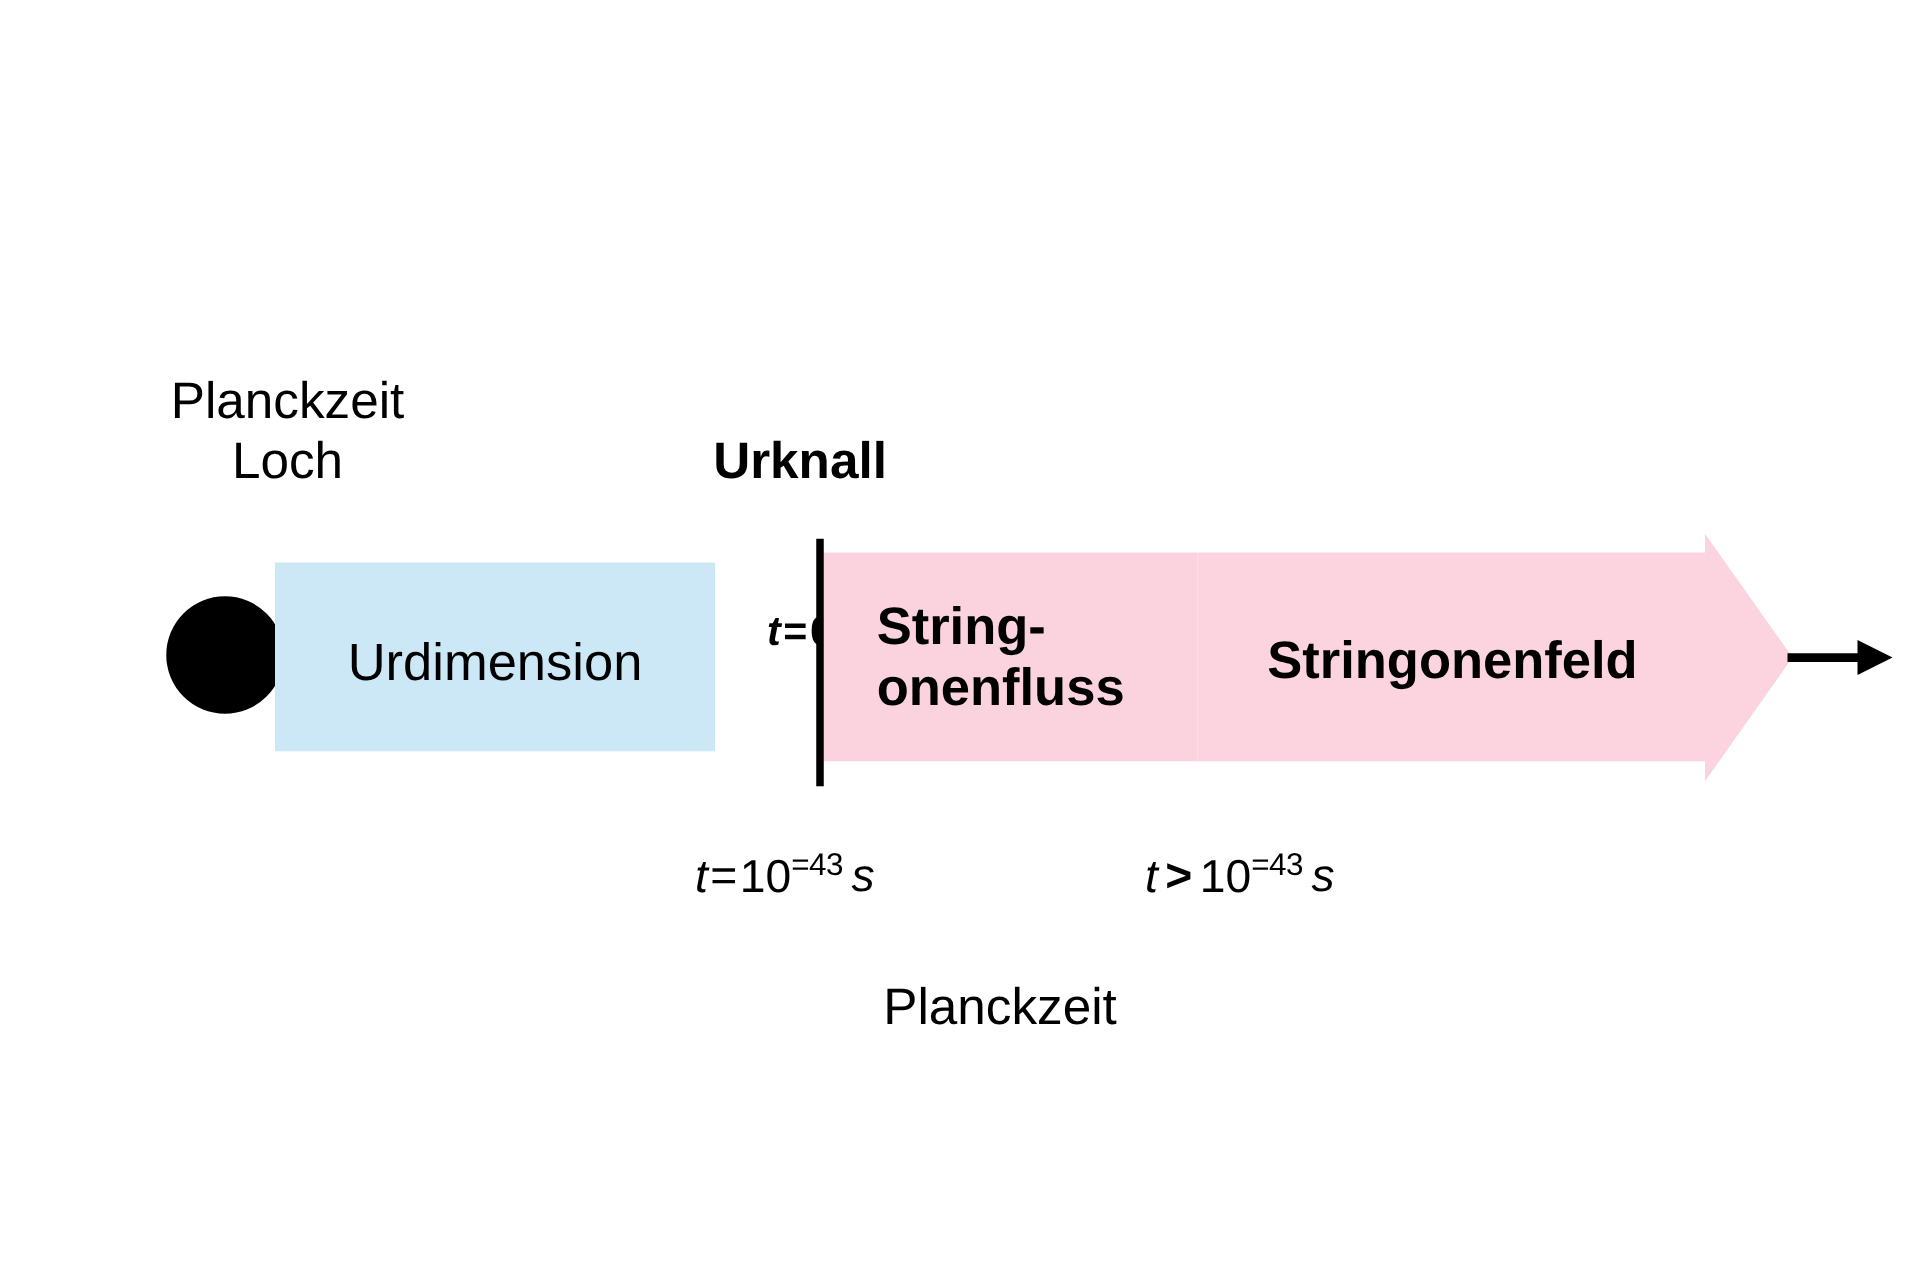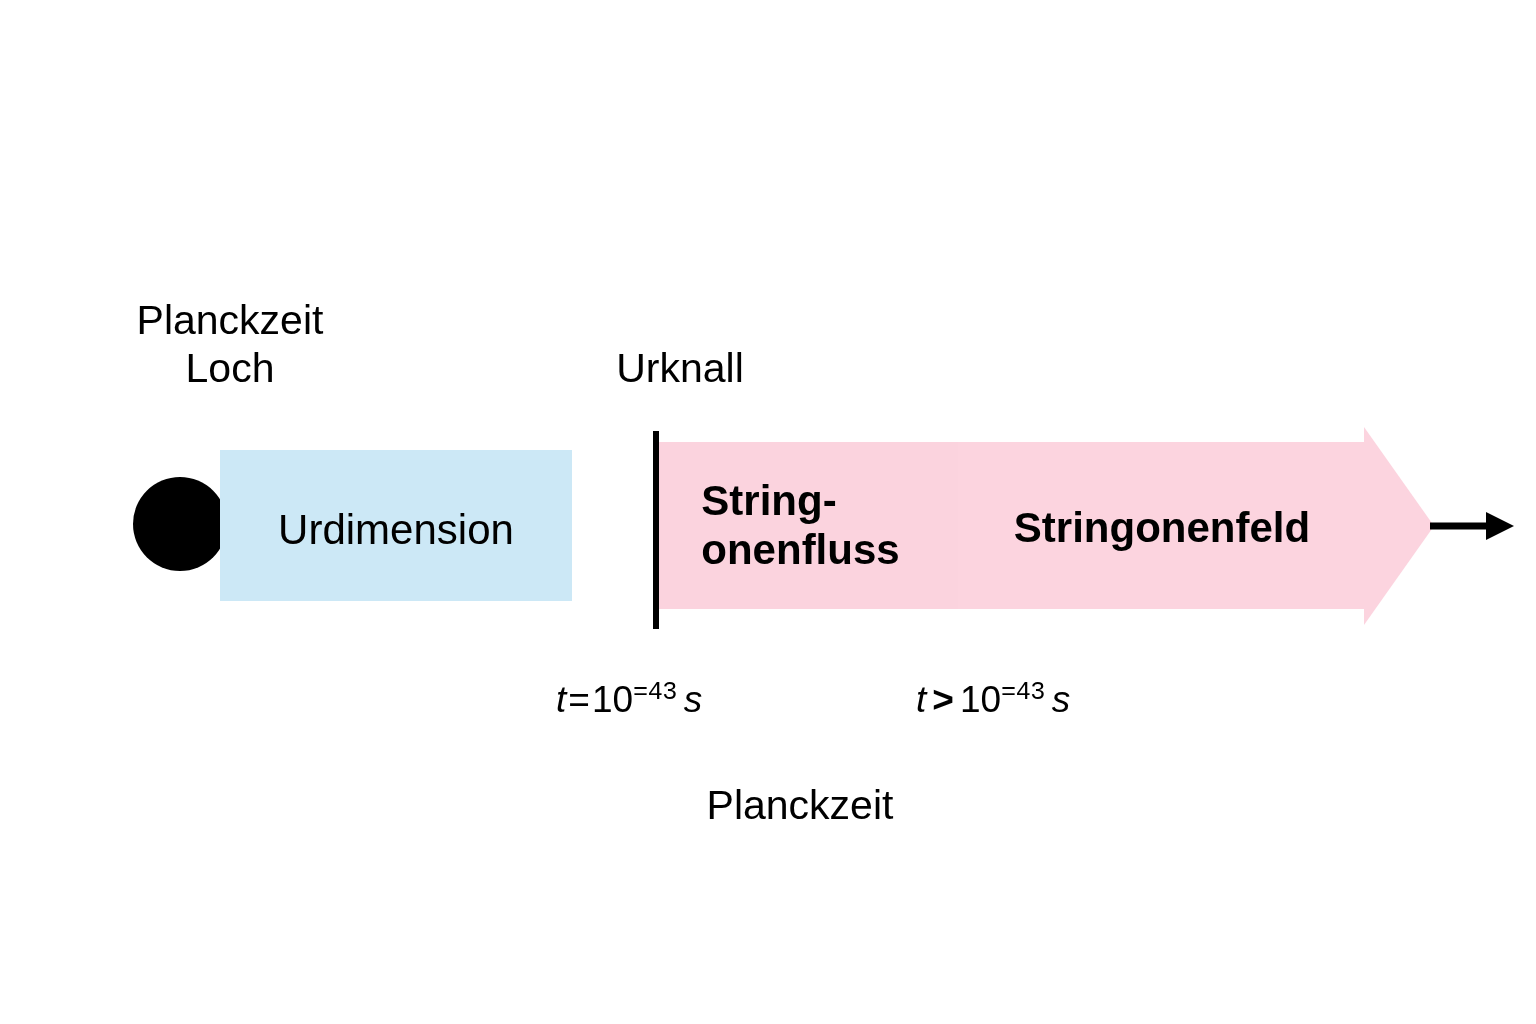--- a/index.html
+++ b/index.html
@@ -26,24 +26,25 @@
     font-size: 41px;
     font-weight: 400;
     color: #000;
   }
   #label-schwarzes-loch {
     left: 60px;
     top: 296px;
     width: 340px;
   }
   #label-urknall {
-    left: 530px;
+    left: 490px;
     top: 296px;
     width: 300px;
     font-size: 41px;
+    font-weight: bold;
   }
   #urknall-eq {
     margin-top: 6px;
     font-size: 33px;
   }
   .var {
     font-style: italic;
   }
   .op {
     font-style: normal;
@@ -163,21 +164,20 @@
   }
   #eq-after {
     left: 916px;
     top: 678px;
   }
   .sup {
     font-size: 0.68em;
     vertical-align: super;
     font-style: normal;
     letter-spacing: -0.5px;
-    font-family: Liberation Mono, monospace;
   }
   .unit {
     font-style: italic;
     padding-left: 7px;
   }
   .num {
     font-style: normal;
   }
   .gt {
     font-style: normal;

